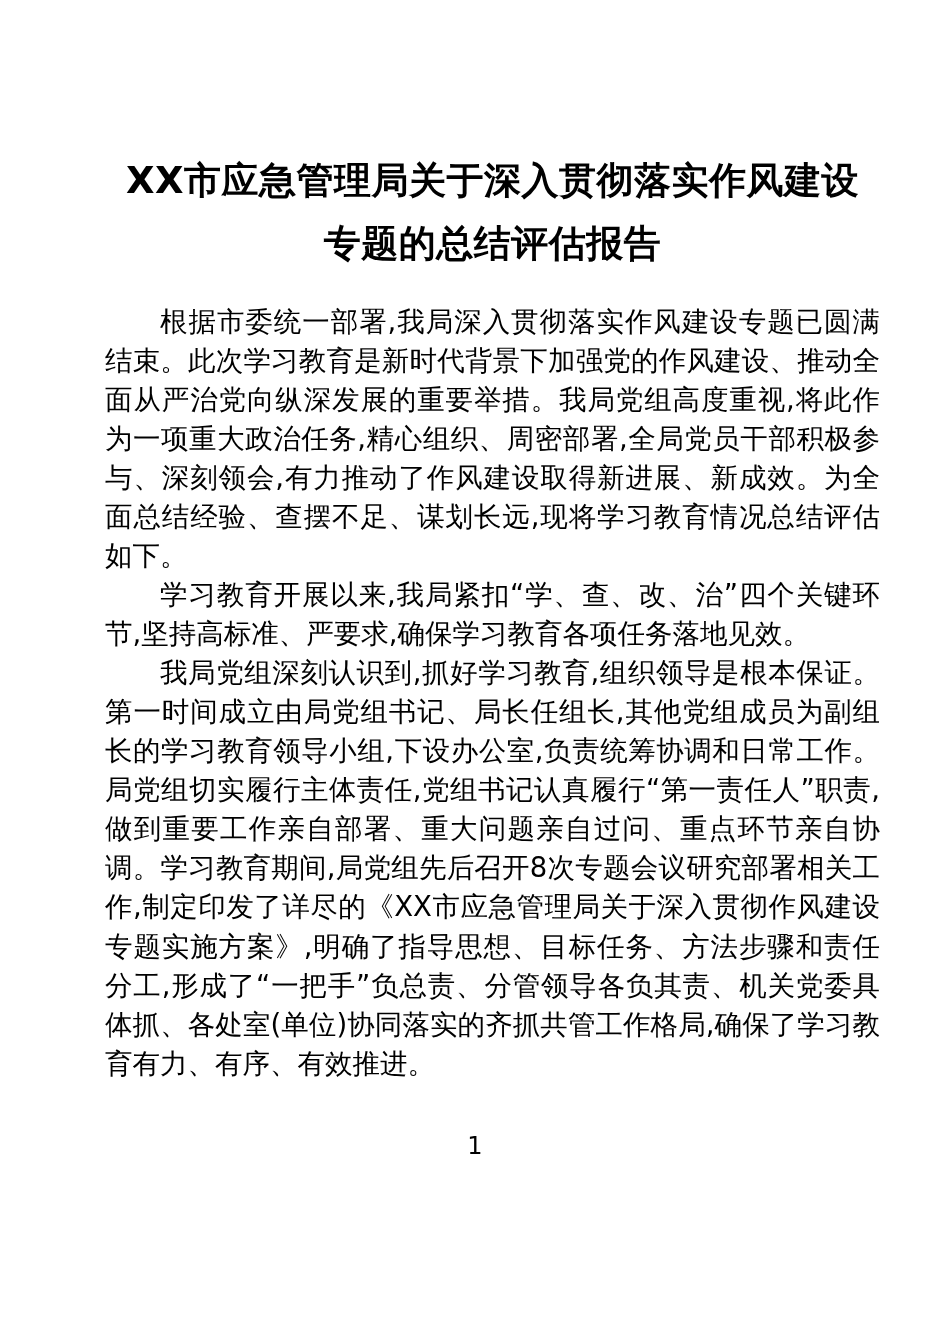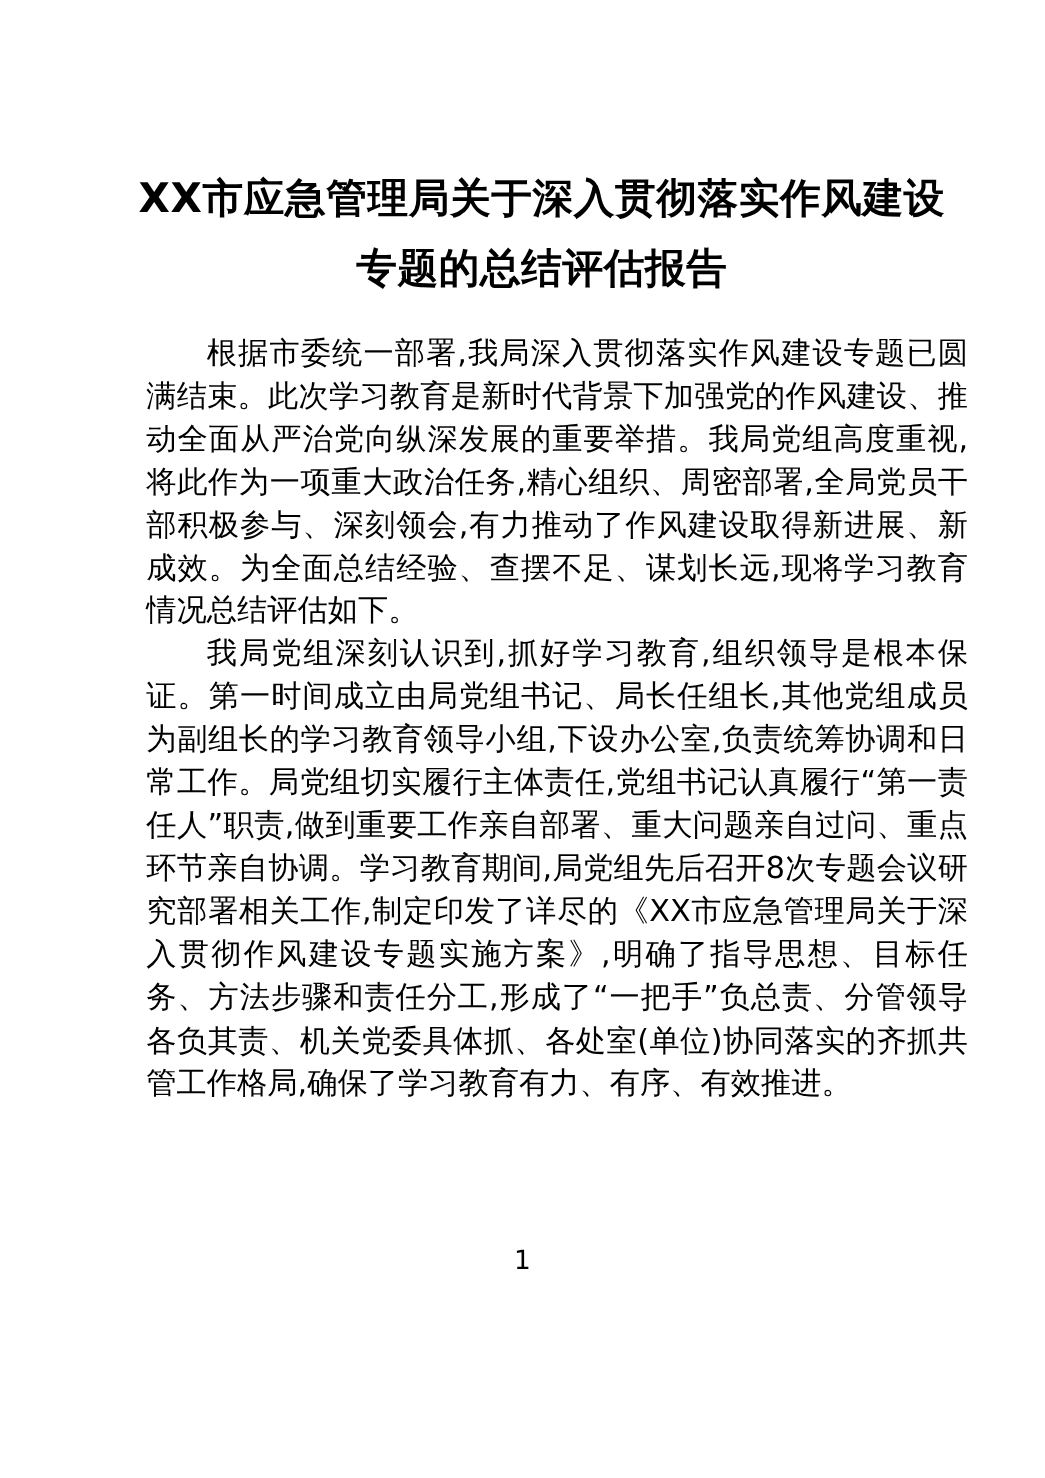--- a/index.html
+++ b/index.html
@@ -34,40 +34,40 @@
   .para {
     font-size: 27.5px;
     line-height: 1.42;
     text-align: justify;
     text-justify: inter-ideograph;
     margin: 0;
     letter-spacing: 0px;
   }
   .indent {
     text-indent: 2em;
-    margin-left: 28px;
   }
   .page-number {
     position: absolute;
     bottom: 48px;
     left: 0;
     width: 950px;
     text-align: center;
     font-size: 24px;
   }
 </style>
 </head>
 <body>
 
 <div class="page">
 
   <h1 class="doc-title">XX市应急管理局关于深入贯彻落实作风建设专题的总结评估报告</h1>
 
   <p class="para indent">根据市委统一部署,我局深入贯彻落实作风建设专题已圆满结束。此次学习教育是新时代背景下加强党的作风建设、推动全面从严治党向纵深发展的重要举措。我局党组高度重视,将此作为一项重大政治任务,精心组织、周密部署,全局党员干部积极参与、深刻领会,有力推动了作风建设取得新进展、新成效。为全面总结经验、查摆不足、谋划长远,现将学习教育情况总结评估如下。</p>
 
 
+  <p class="para indent">学习教育开展以来,我局紧扣“学、查、改、治”四个关键环节,坚持高标准、严要求,确保学习教育各项任务落地见效。</p>
 
 
   <p class="para indent">我局党组深刻认识到,抓好学习教育,组织领导是根本保证。第一时间成立由局党组书记、局长任组长,其他党组成员为副组长的学习教育领导小组,下设办公室,负责统筹协调和日常工作。局党组切实履行主体责任,党组书记认真履行“第一责任人”职责,做到重要工作亲自部署、重大问题亲自过问、重点环节亲自协调。学习教育期间,局党组先后召开8次专题会议研究部署相关工作,制定印发了详尽的《XX市应急管理局关于深入贯彻作风建设专题实施方案》,明确了指导思想、目标任务、方法步骤和责任分工,形成了“一把手”负总责、分管领导各负其责、机关党委具体抓、各处室(单位)协同落实的齐抓共管工作格局,确保了学习教育有力、有序、有效推进。</p>
 
   <div class="page-number">1</div>
 
 </div>
 
 </body></html>

